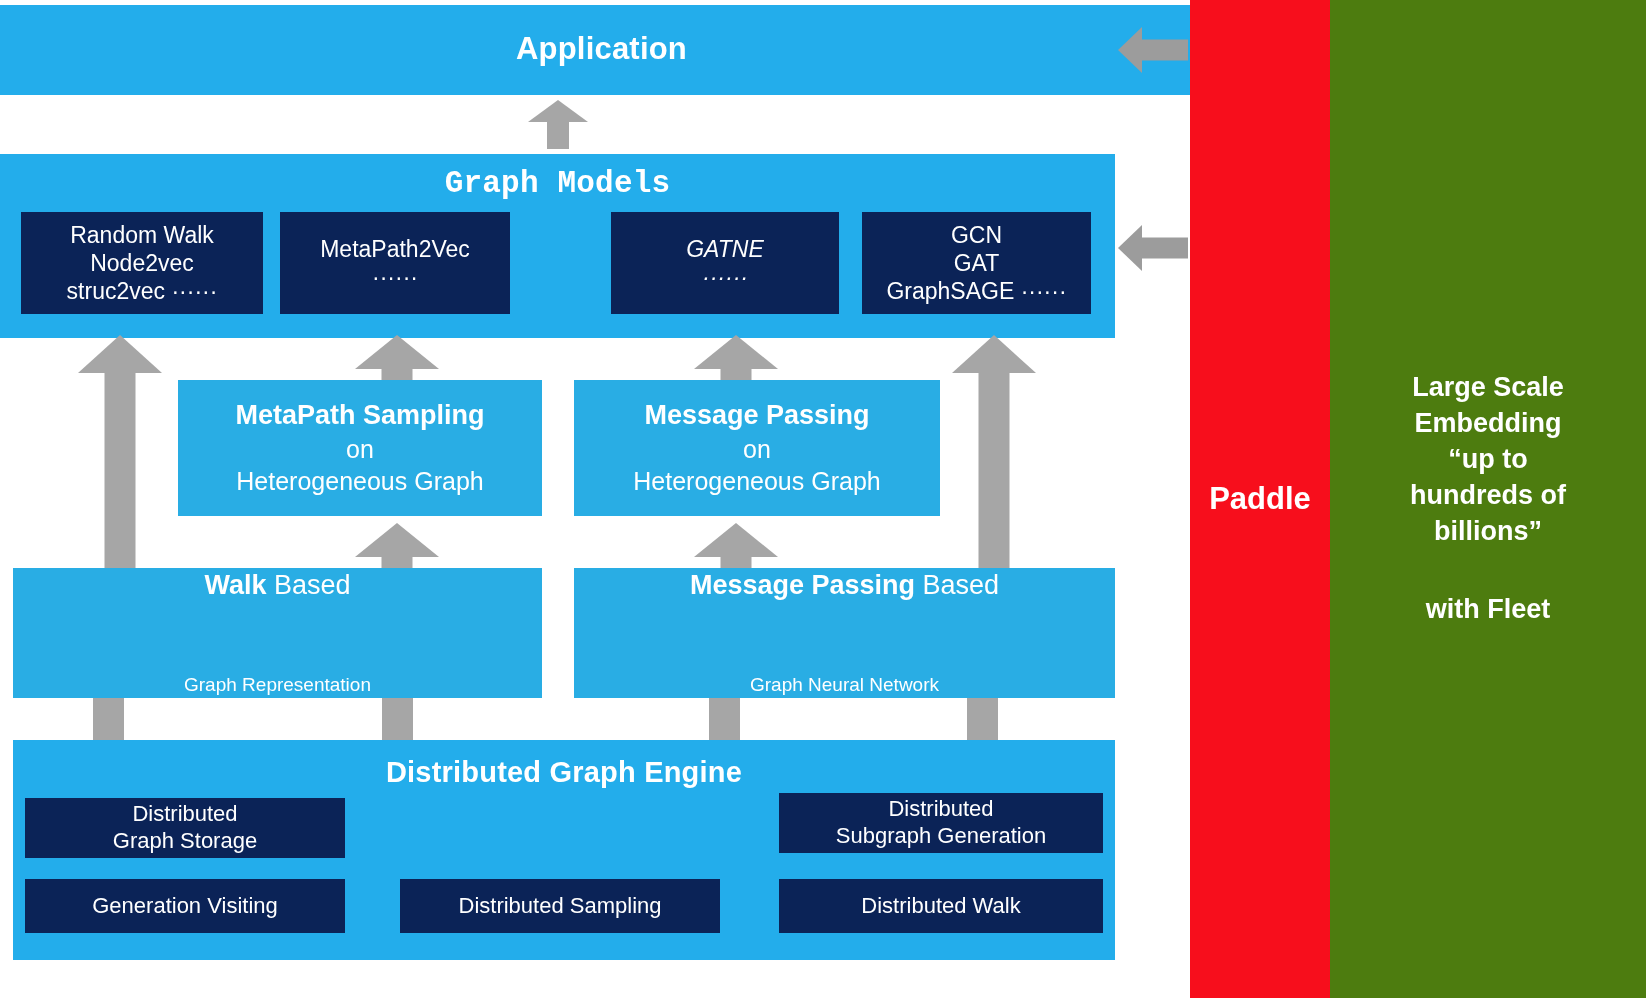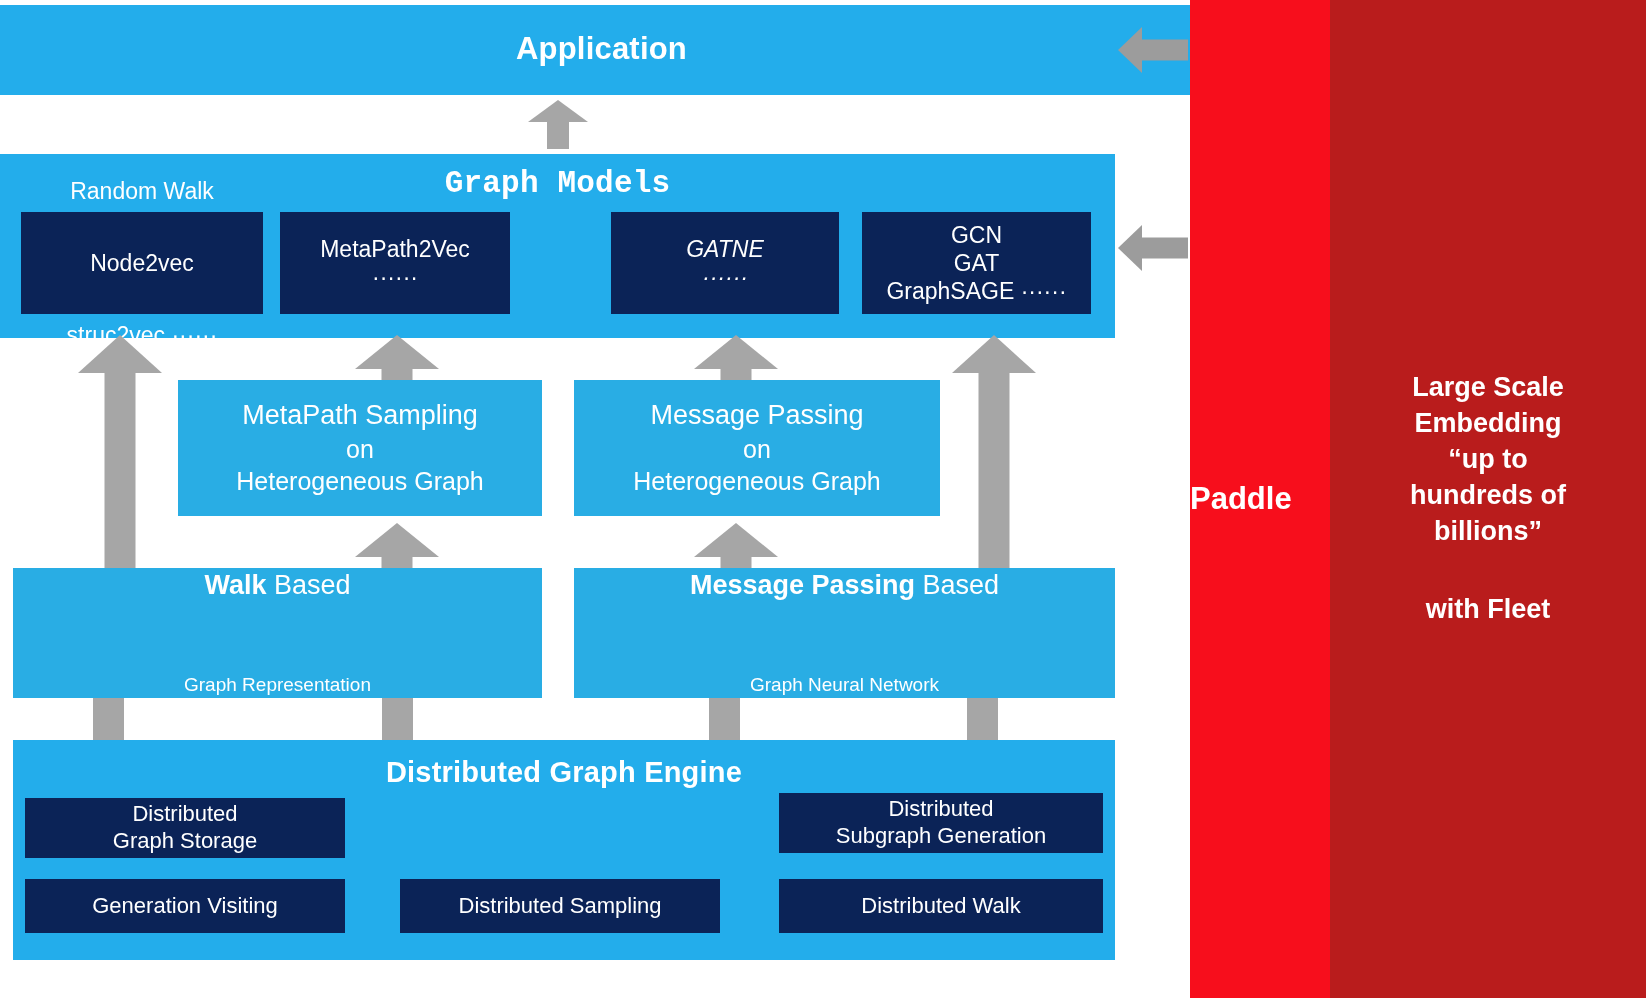--- a/index.html
+++ b/index.html
@@ -50,21 +50,21 @@
     background: #29ADE4;
     box-sizing: border-box;
     display: flex;
     flex-direction: column;
     align-items: center;
     justify-content: center;
     color: #ffffff;
     text-align: center;
   }
   .mid-box .l1 {
-    font-weight: normal;
+    font-weight: bold;
     font-size: 27px;
     line-height: 1.26;
   }
   .mid-box .l2 {
     font-size: 25px;
     line-height: 1.3;
   }
   .mid-box .l3 {
     font-size: 25px;
     line-height: 1.3;
@@ -135,30 +135,30 @@
     height: 0;
     border-style: solid;
     border-color: transparent;
   }
 
   #paddle-panel {
     position: absolute;
     background: #F70E1C;
     display: flex;
     align-items: center;
-    justify-content: flex-start;
+    justify-content: center;
   }
   #paddle-panel .ptxt {
     color: #ffffff;
     font-weight: bold;
     font-size: 31px;
   }
   #fleet-panel {
     position: absolute;
-    background: #b91c1c;
+    background: #4d7c0f;
     display: flex;
     flex-direction: column;
     align-items: center;
     justify-content: center;
     color: #ffffff;
     text-align: center;
   }
   #fleet-panel .ftxt {
     font-weight: bold;
     font-size: 27px;
@@ -178,21 +178,21 @@
 
   <div class="arrow-up" style="left:528px; top:100px; width:60px; height:49px;">
     <div class="head" style="border-width:0 30px 22px 30px; border-bottom-color:#A6A6A6;"></div>
     <div class="shaft" style="width:22px; height:29px;"></div>
   </div>
 
   <div class="blue-band" id="graph-models-band" style="left:0px; top:154px; width:1115px; height:184px;font-family:Liberation Mono, monospace;">
     <div class="band-title" style="top:12px; font-size:31px;">Graph Models</div>
   </div>
 
-  <div class="navy-box" style="left:21px; top:212px; width:242px; height:102px; font-size:23px;gap:44px;">
+  <div class="navy-box" style="left:21px; top:212px; width:242px; height:102px; font-size:23px;">
     <div>Random Walk</div>
     <div>Node2vec</div>
     <div>struc2vec ······</div>
   </div>
 
   <div class="navy-box" style="left:280px; top:212px; width:230px; height:102px; font-size:23px;">
     <div>MetaPath2Vec</div>
     <div>······</div>
   </div>
 

